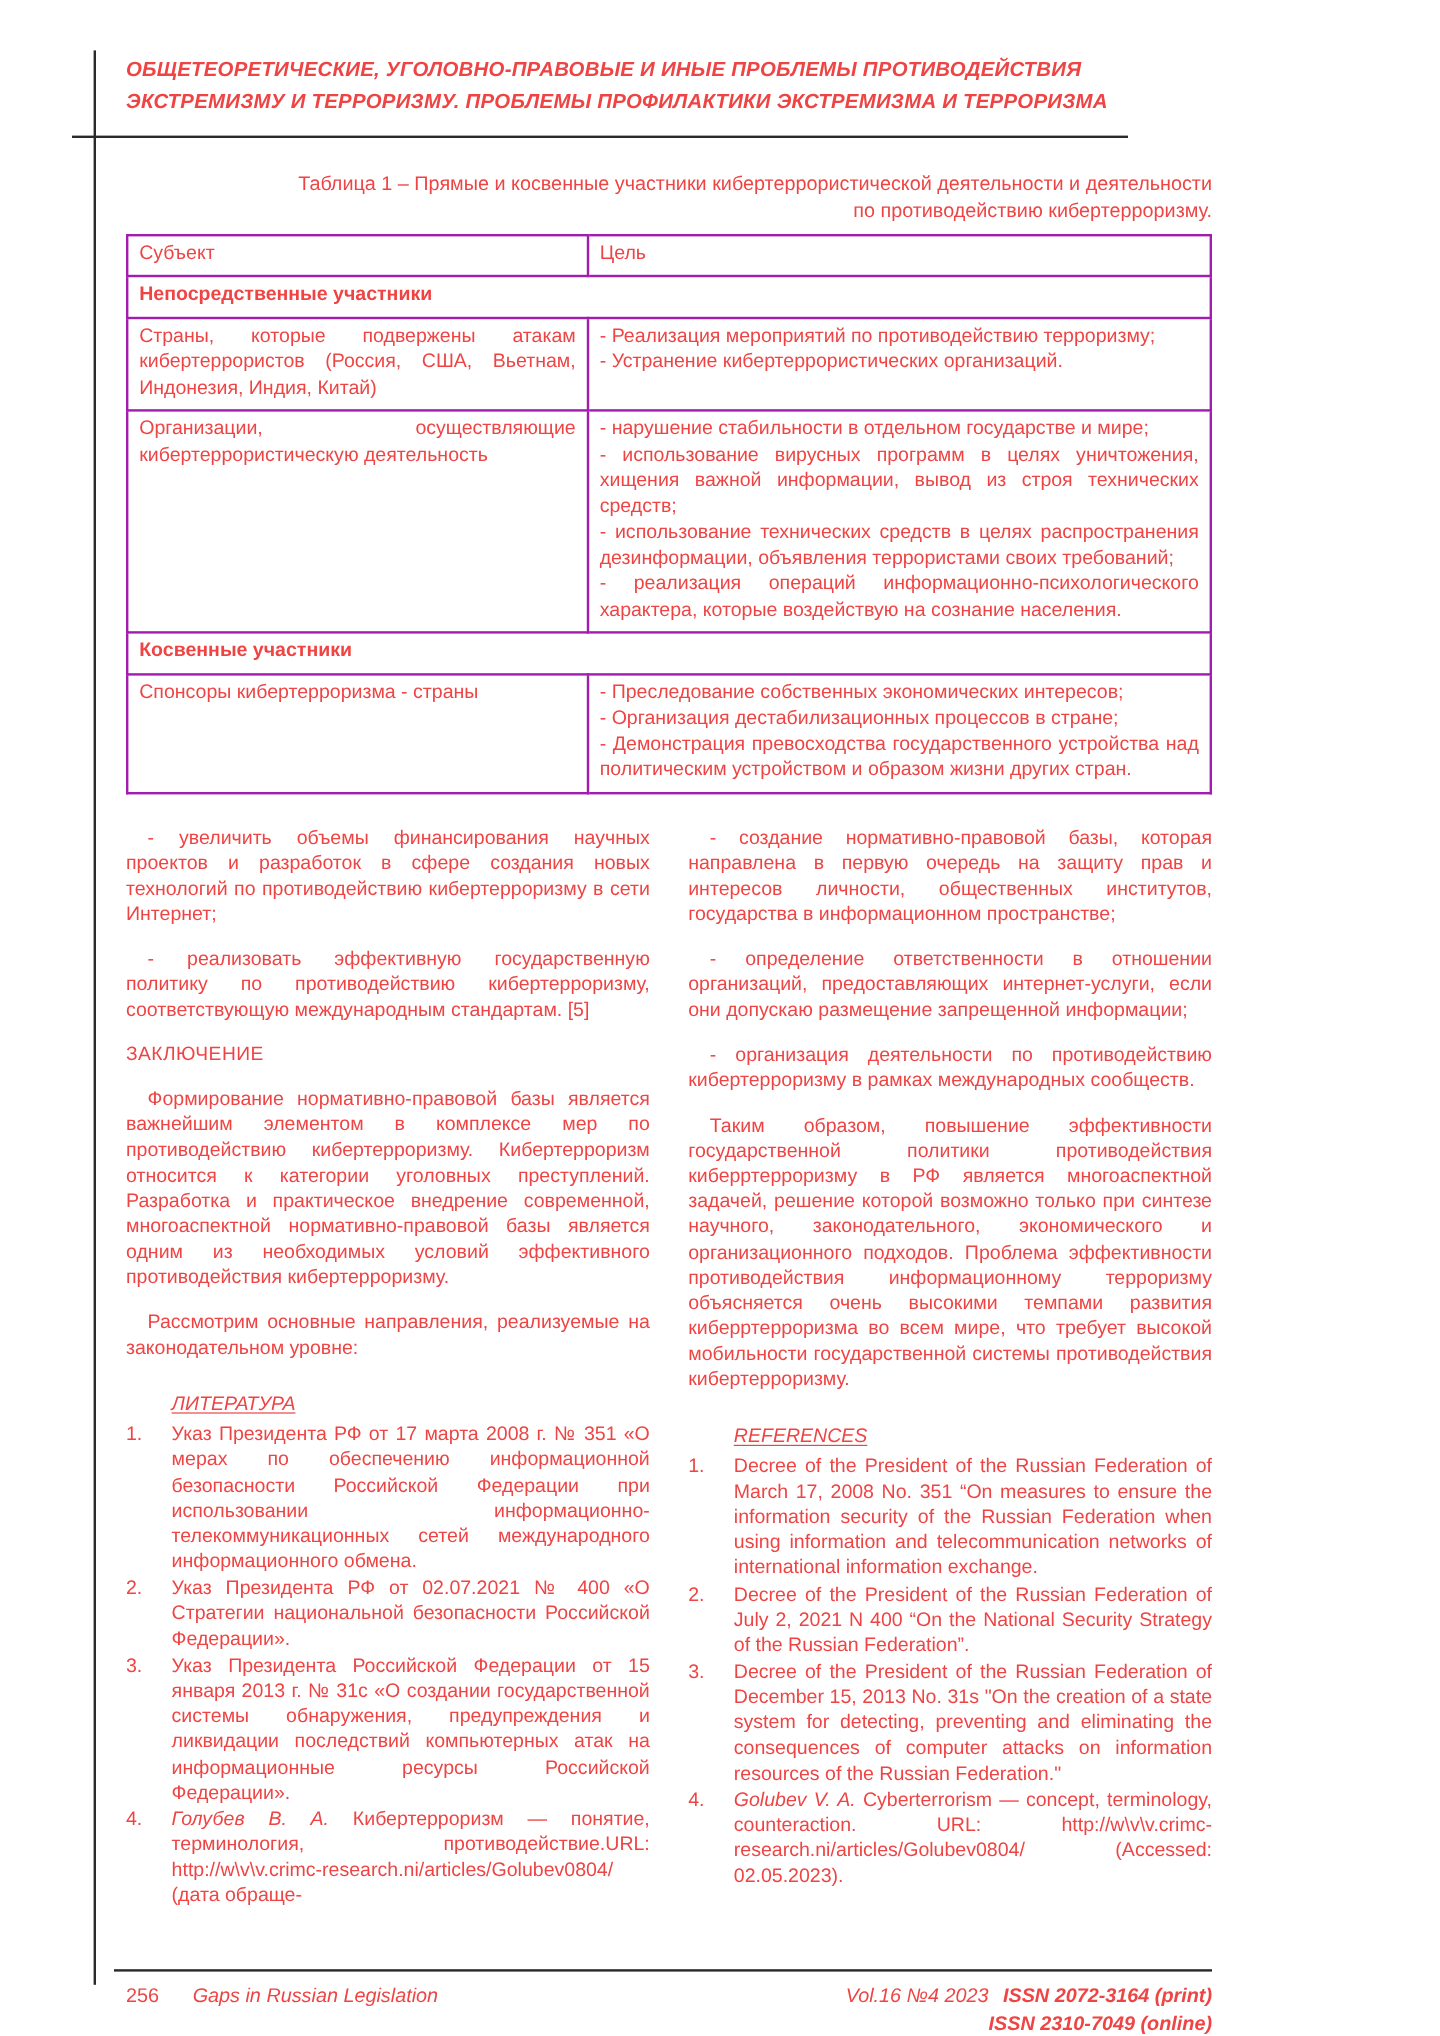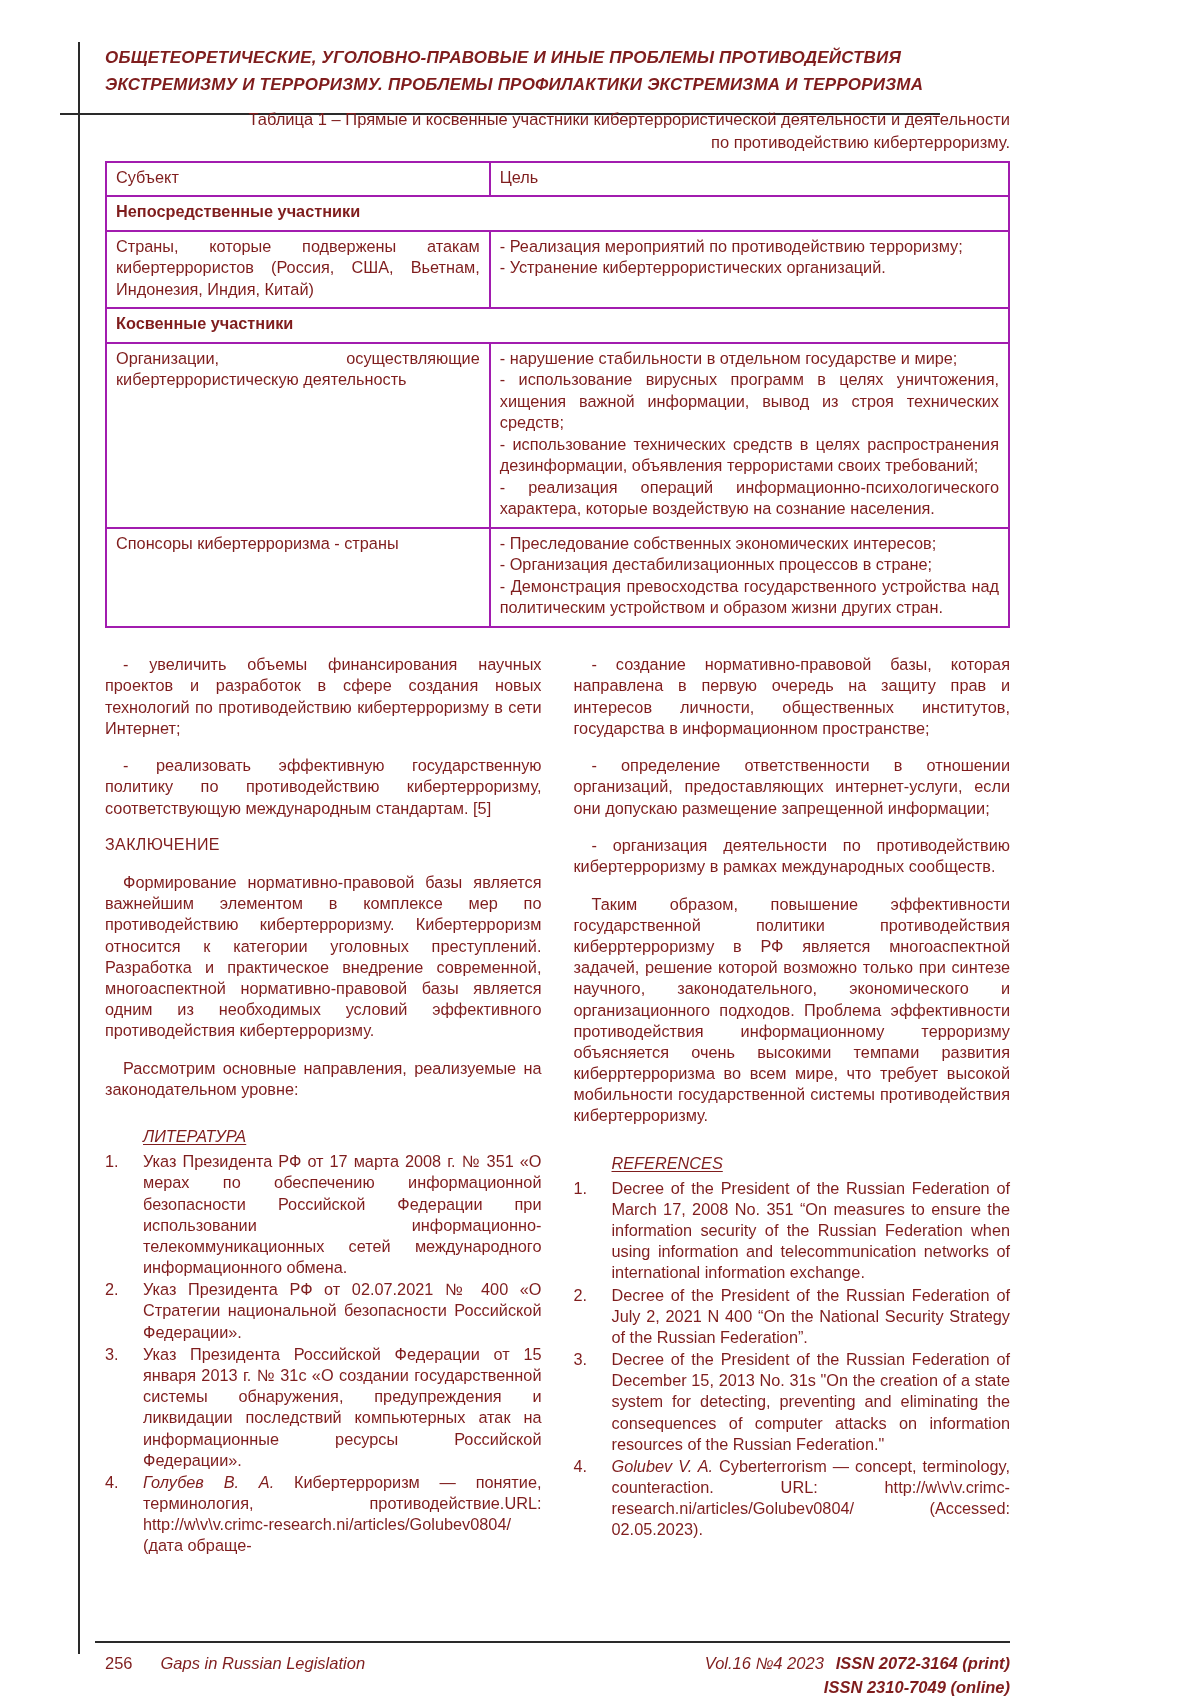--- a/index.html
+++ b/index.html
@@ -1,21 +1,21 @@
 <!DOCTYPE html>
 <html lang="ru"><head>
 <meta charset="utf-8">
 <style>
   html, body { margin: 0; padding: 0; background: #ffffff; }
   .page {
     position: relative;
     width: 1200px;
     height: 1697px;
     background: #ffffff;
-    color: #7f1d1d;
+    color: #ef4444;
     font-family: "Liberation Sans", sans-serif;
     overflow: hidden;
   }
   .vrule {
     position: absolute;
     left: 78px;
     top: 42px;
     height: 1612px;
     width: 2px;
     background: #2a2a2a;
@@ -36,21 +36,21 @@
   }
   .running-head {
     margin-top: 44px;
     font-weight: bold;
     font-style: italic;
     font-size: 17px;
     line-height: 1.6;
     letter-spacing: 0.2px;
   }
   .caption {
-    margin-top: 10px;
+    margin-top: 44px;
     text-align: right;
     font-size: 16.5px;
     line-height: 1.35;
   }
   table.tbl {
     margin-top: 8px;
     border-collapse: collapse;
     width: 100%;
     font-size: 16.3px;
     table-layout: fixed;
@@ -147,28 +147,28 @@
         </tr>
         <tr>
           <td class="section" colspan="2">Непосредственные участники</td>
         </tr>
         <tr>
           <td class="subject">Страны, которые подвержены атакам кибертеррористов (Россия, США, Вьетнам, Индонезия, Индия, Китай)</td>
           <td class="goal">- Реализация мероприятий по противодействию терроризму;
 - Устранение кибертеррористических организаций.</td>
         </tr>
         <tr>
-          <td class="section" colspan="2">Косвенные участники</td>
-        </tr>
-        <tr>
           <td class="subject">Организации, осуществляющие кибертеррористическую деятельность</td>
           <td class="goal">- нарушение стабильности в отдельном государстве и мире;
 - использование вирусных программ в целях уничтожения, хищения важной информации, вывод из строя технических средств;
 - использование технических средств в целях распространения дезинформации, объявления террористами своих требований;
 - реализация операций информационно-психологического характера, которые воздействую на сознание населения.</td>
+        </tr>
+        <tr>
+          <td class="section" colspan="2">Косвенные участники</td>
         </tr>
         <tr>
           <td class="subject">Спонсоры кибертерроризма - страны</td>
           <td class="goal">- Преследование собственных экономических интересов;
 - Организация дестабилизационных процессов в стране;
 - Демонстрация превосходства государственного устройства над политическим устройством и образом жизни других стран.</td>
         </tr>
       </tbody>
     </table>
 

